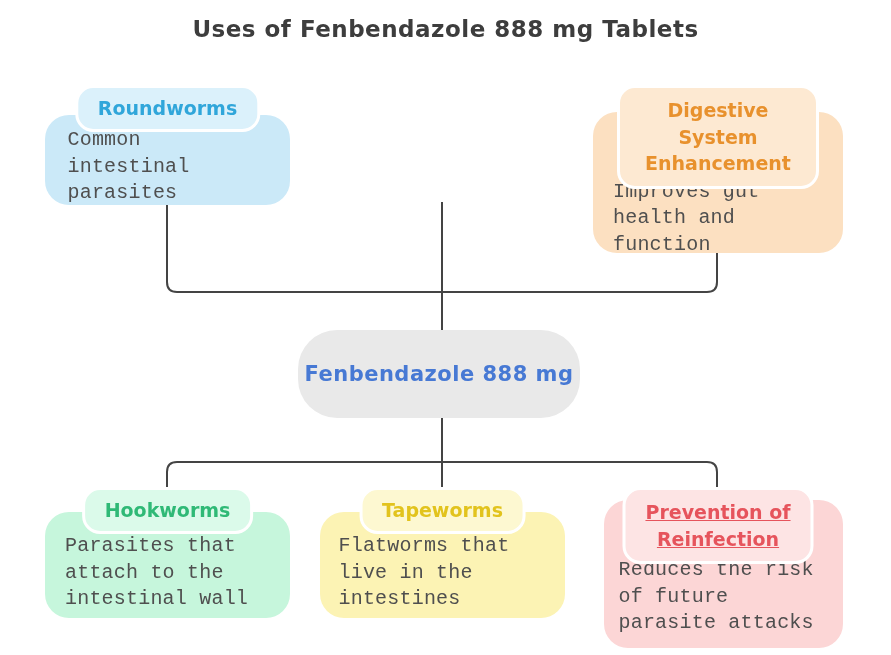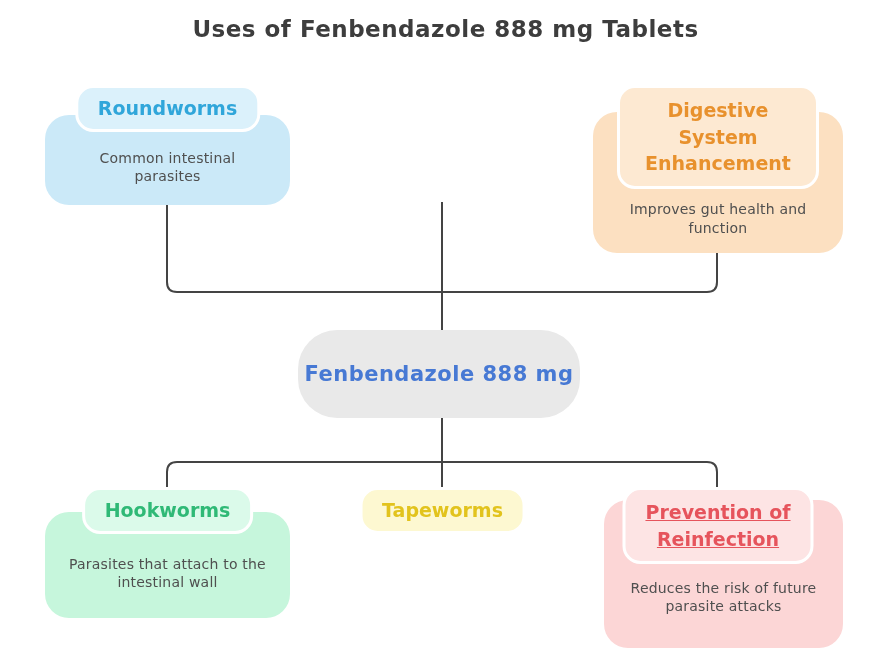--- a/index.html
+++ b/index.html
@@ -67,25 +67,25 @@
     right: 0;
     bottom: 0;
     background: var(--bg, #eee);
     border-radius: 24px;
     display: flex;
     align-items: center;
     justify-content: center;
   }
 
   .desc {
-    font-size: 14px;
+    font-size: 20px;
     line-height: 1.32;
-    text-align: center;
     color: var(--body-text, #4f4f4f);
     letter-spacing: 0.2px;
+    font-family: Liberation Mono, monospace;
   }
 
   
   .n-roundworms  { left: 45px;  top: 85px;  width: 245px; height: 120px; }
   .n-roundworms .box { top: 30px; } .n-roundworms .box .desc { margin-top: 14px; max-width: 200px; }
 
   .n-whipworms   { left: 320px; top: 85px;  width: 245px; height: 118px; }
   .n-whipworms .box { top: 28px; } .n-whipworms .box .desc { margin-top: 14px; max-width: 205px; }
 
   .n-digestive   { left: 593px; top: 85px;  width: 250px; height: 168px; }
@@ -160,20 +160,23 @@
   </div>
 
   <div class="node n-hookworms" style="--bg: #c6f6dc; --pill: #dbfaea; --title: #2fb976;">
     <div class="box">
       <div class="desc">Parasites that attach to the intestinal wall</div>
     </div>
     <div class="pill">Hookworms</div>
   </div>
 
   <div class="node n-tapeworms" style="--bg: #fcf3b4; --pill: #fdf8d1; --title: #e2c31d;">
+    <div class="box">
+      <div class="desc">Flatworms that live in the intestines</div>
+    </div>
     <div class="pill">Tapeworms</div>
   </div>
 
   <div class="node n-prevention" style="--bg: #fcd6d6; --pill: #fde4e4; --title: #e6545c;">
     <div class="box">
       <div class="desc">Reduces the risk of future parasite attacks</div>
     </div>
     <div class="pill multiline">Prevention of Reinfection</div>
   </div>
 

